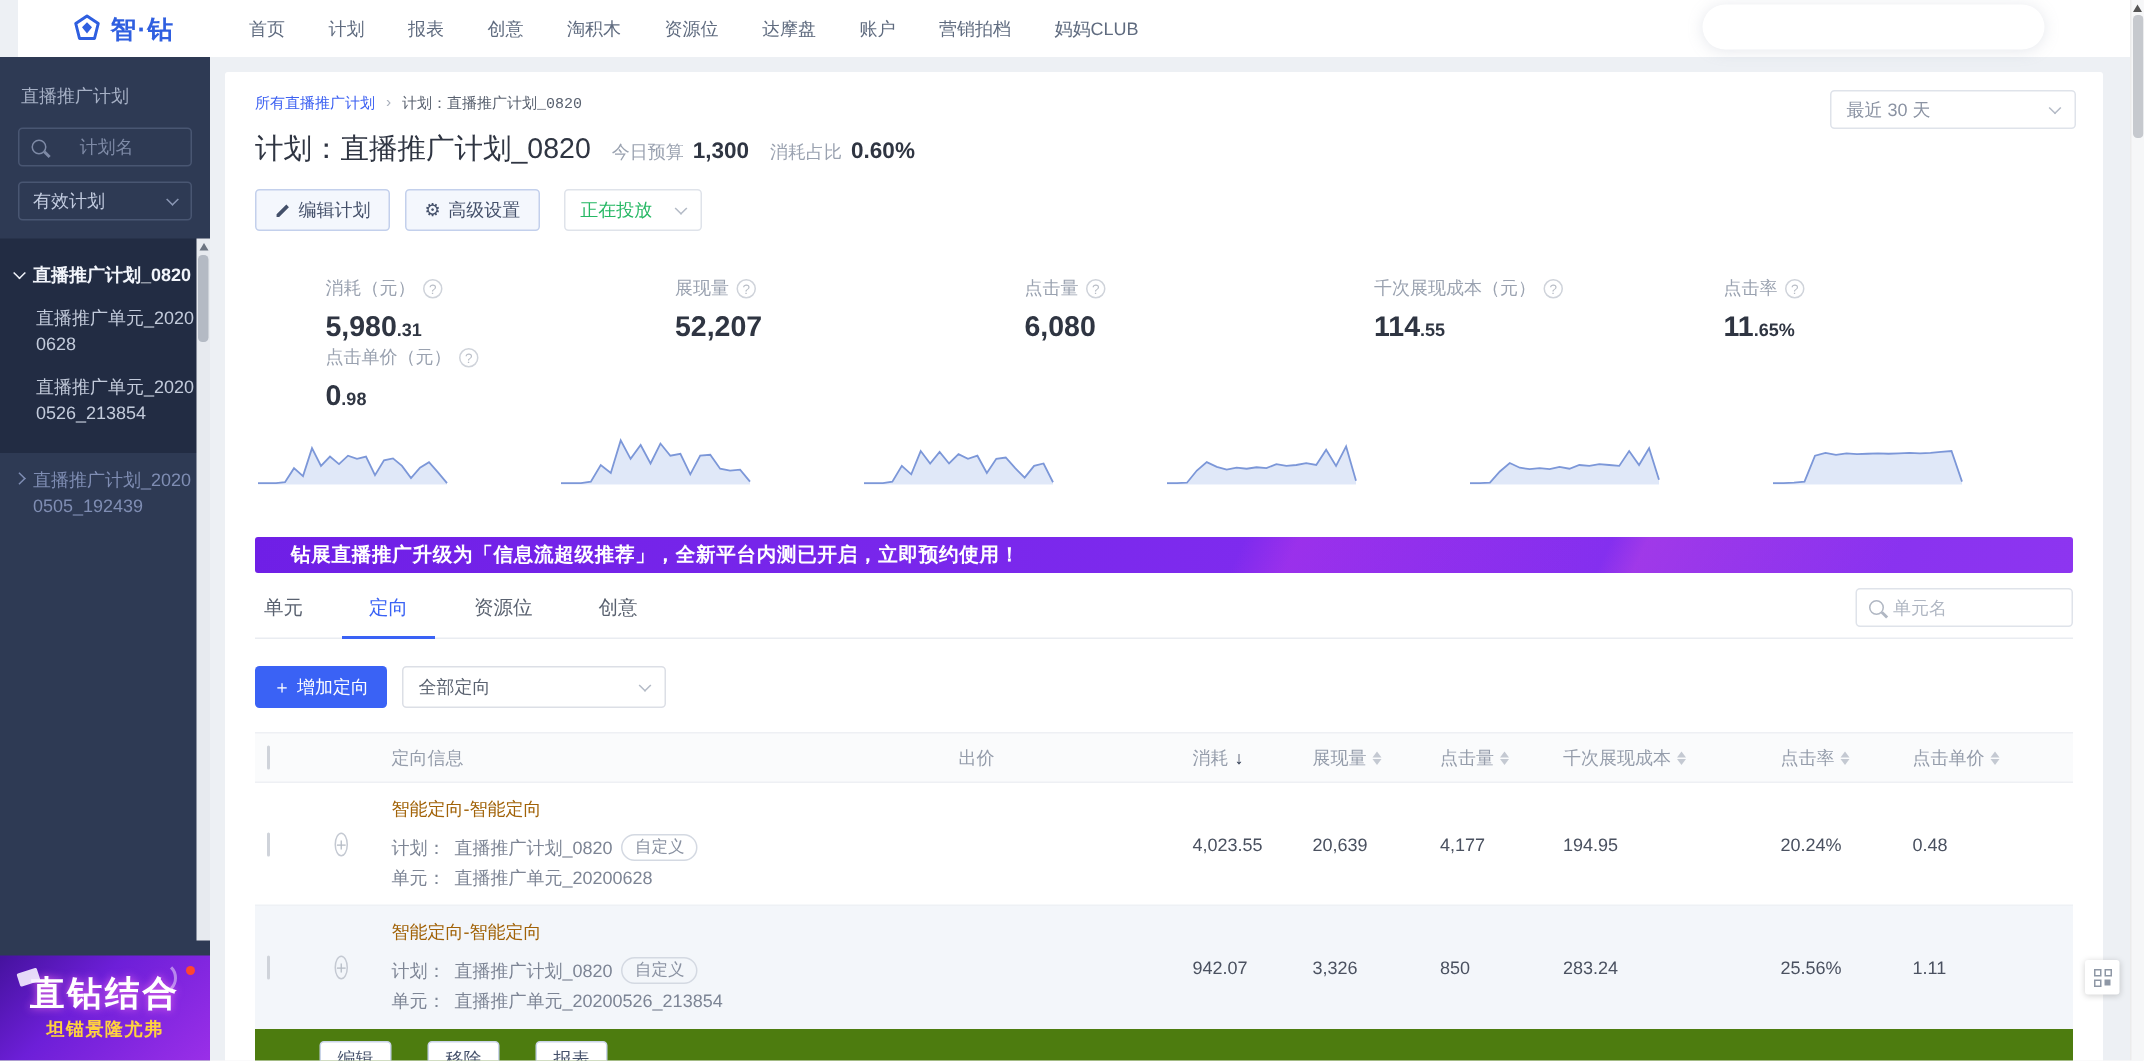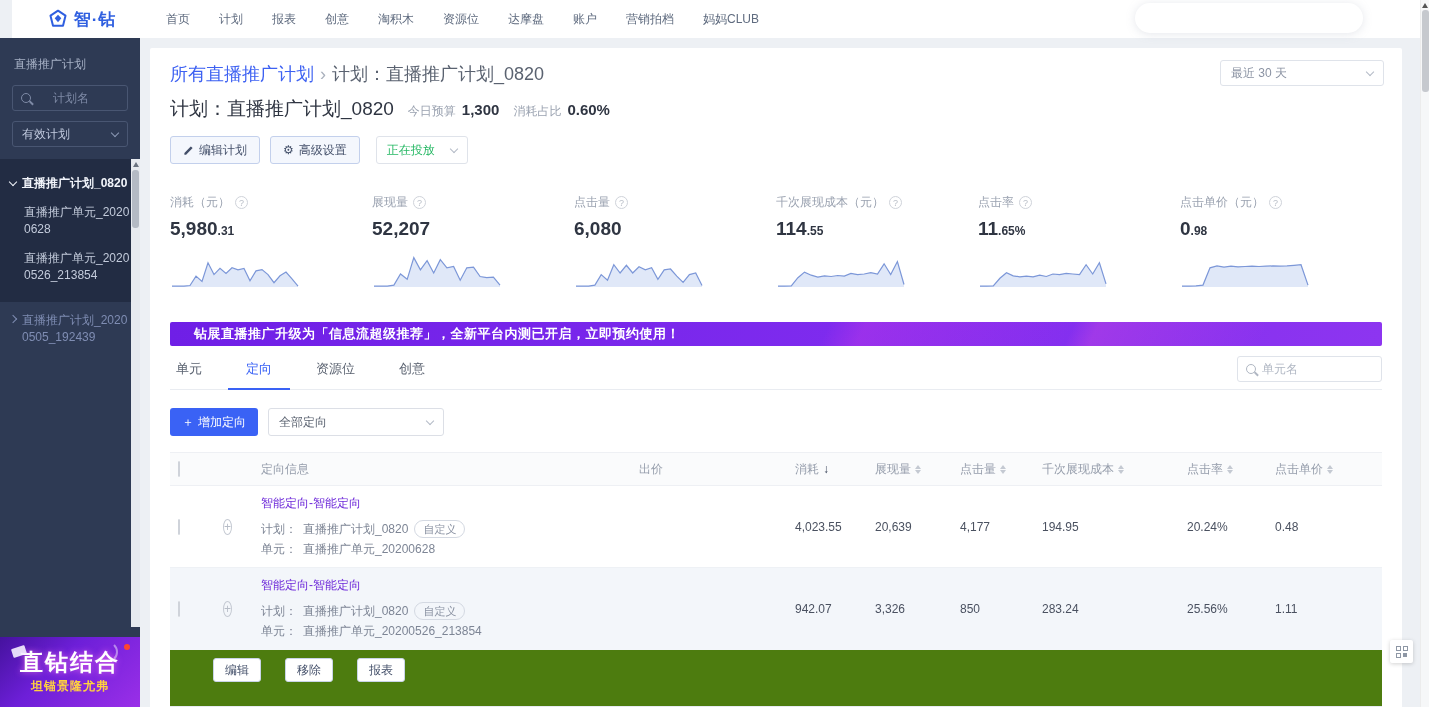--- a/index.html
+++ b/index.html
@@ -46,38 +46,38 @@
   .promo-title { font-size:23px; font-weight:bold; color:#fff; letter-spacing:2px; text-shadow:0 0 6px rgba(255,120,240,.8); line-height:26px; }
   .promo-sub { font-size:12px; font-weight:bold; color:#ffd23e; letter-spacing:1px; margin-top:3px; }
   .promo-dot { position:absolute; top:7px; right:10px; width:6px; height:6px; border-radius:50%; background:#ff4530; }
   .promo-mail { position:absolute; top:10px; left:12px; width:14px; height:9px; background:#f5f0ff; transform:rotate(-18deg); border-radius:1px; opacity:.9; }
   .promo-arc { position:absolute; top:4px; right:22px; width:22px; height:22px; border:2px solid rgba(255,255,255,.45); border-radius:50%; clip-path:polygon(50% 50%,100% 0,100% 100%); }
 
   
   .main { position:absolute; top:38px; left:140px; right:9px; bottom:0; background:#edf0f4; padding:10px 18px 0 10px; }
   .card { background:#fff; border-radius:2px; min-height:680px; padding:14px 20px 0; position:relative; }
 
-  .breadcrumb { font-size:18px; color:#5a6270; display:flex; gap:6px; align-items:center; }
+  .breadcrumb { font-size:10px; color:#5a6270; display:flex; gap:6px; align-items:center;font-family:Liberation Mono, monospace; }
   .breadcrumb .root { color:#3d61f2; cursor:pointer; }
   .breadcrumb .sep { color:#aab1bd; }
   .daterange { position:absolute; top:12px; right:18px; width:164px; height:26px; border:1px solid #dfe3ea; border-radius:3px; display:flex; align-items:center; justify-content:space-between; padding:0 10px; color:#8b93a3; background:#fff; cursor:pointer; }
   .daterange .chev, .sb-filter .chev, .status-select .chev, .filter-select .chev { color:#b3bac6; margin-top:-2px; }
   .sb-filter .chev { color:#8b98b5; }
 
   .page-title-row { margin-top:10px; display:flex; align-items:baseline; gap:14px; }
   .page-title { font-size:19px; color:#2f3542; font-weight:500; }
   .meta-label { color:#9aa2b0; font-size:12px; }
   .meta-value { color:#2f3542; font-size:15px; font-weight:bold; margin-left:-8px; }
 
   .action-row { margin-top:14px; display:flex; gap:10px; align-items:center; }
   .btn-light { display:inline-flex; align-items:center; gap:5px; padding:0 12px; height:28px; border:1px solid #c3d0ec; border-radius:3px; background:#f4f7fd; color:#44506a; font-size:12px; cursor:pointer; }
   .status-select { display:inline-flex; align-items:center; justify-content:space-between; width:92px; height:28px; border:1px solid #dfe3ea; border-radius:3px; background:#fff; padding:0 10px; margin-left:6px; cursor:pointer; }
   .status-text { color:#26b864; }
 
-  .stats { margin-top:30px; display:grid; grid-template-columns:repeat(6,1fr); }
+  .stats { margin-top:30px; display:grid; grid-template-columns:repeat(5,1fr);margin-left:47px; }
   .stat-label { color:#9aa2b0; font-size:12px; display:flex; align-items:center; gap:5px; }
   .help { width:13px; height:13px; border:1px solid #cfd3da; border-radius:50%; color:#b9bec7; font-size:9px; display:inline-flex; align-items:center; justify-content:center; }
   .stat-value { margin-top:7px; font-size:19px; font-weight:bold; color:#2f3542; }
   .stat-dec { font-size:12px; font-weight:bold; }
 
   .sparks { margin-top:10px; display:grid; grid-template-columns:repeat(6,1fr); }
   .spark { width:140px; height:42px; }
 
   .banner { margin-top:30px; height:24px; border-radius:2px; color:#fff; font-size:13px; font-weight:bold; display:flex; align-items:center; padding-left:24px; letter-spacing:.5px; cursor:pointer;
     background-image:
@@ -106,21 +106,21 @@
   .checkbox { width:14px; height:14px; border:1px solid #cfd3da; border-radius:2px; background:#f6f7f9; cursor:pointer; }
   .sorters { display:inline-flex; flex-direction:column; gap:1px; margin-left:4px; vertical-align:middle; }
   .sorters i { width:0; height:0; border-left:3.5px solid transparent; border-right:3.5px solid transparent; }
   .sorters .up { border-bottom:4px solid #c4c9d2; }
   .sorters .dn { border-top:4px solid #c4c9d2; }
   .sort-desc { color:#39445a; font-weight:bold; margin-left:4px; font-size:12px; }
 
   .trow { min-height:82px; border-bottom:1px solid #eef1f5; color:#4a5160; font-size:12px; }
   .trow.shaded { background:#f3f6fa; border-bottom:none; }
   .expand-icon { width:16px; height:16px; border:1px solid #c4c9d2; border-radius:50%; color:#b6bcc6; font-size:12px; line-height:13px; text-align:center; cursor:pointer; }
-  .target-name { color:#6d28d9; margin-bottom:7px; }
+  .target-name { color:#a16207; margin-bottom:7px; }
   .target-line { color:#7d8595; line-height:20px; display:flex; align-items:center; gap:6px; }
   .tag-pill { border:1px solid #d4d9e2; border-radius:9px; font-size:11px; color:#8a92a2; padding:0 8px; line-height:16px; }
   .bid-blob { width:46px; height:38px; border-radius:8px; background:#e9ebef; filter:blur(1px); }
   .trow.shaded .bid-blob { background:#eef1f6; }
 
   .row-actions { background:#4d7c0f; border-bottom:1px solid #e7ebf1; padding:8px 0 24px 43px; display:flex; gap:24px; }
   .btn-ghost { height:24px; padding:0 11px; background:#fff; border:1px solid #c9d4e8; border-radius:3px; color:#44506a; font-size:12px; cursor:pointer; }
 
   .sicon { width:10px; height:10px; border:1.5px solid currentColor; border-radius:50%; position:relative; display:inline-block; flex:0 0 auto; }
   .sicon::after { content:""; position:absolute; width:5px; height:1.5px; background:currentColor; transform:rotate(45deg); right:-4px; bottom:-1px; }

